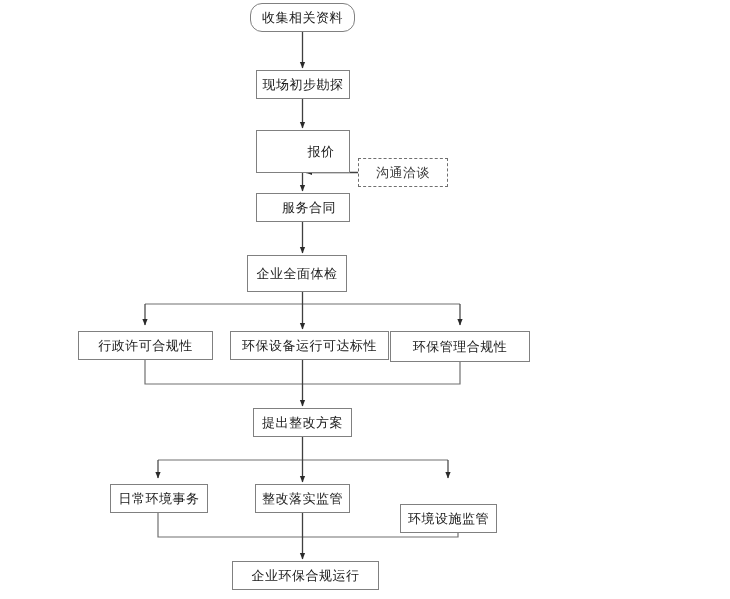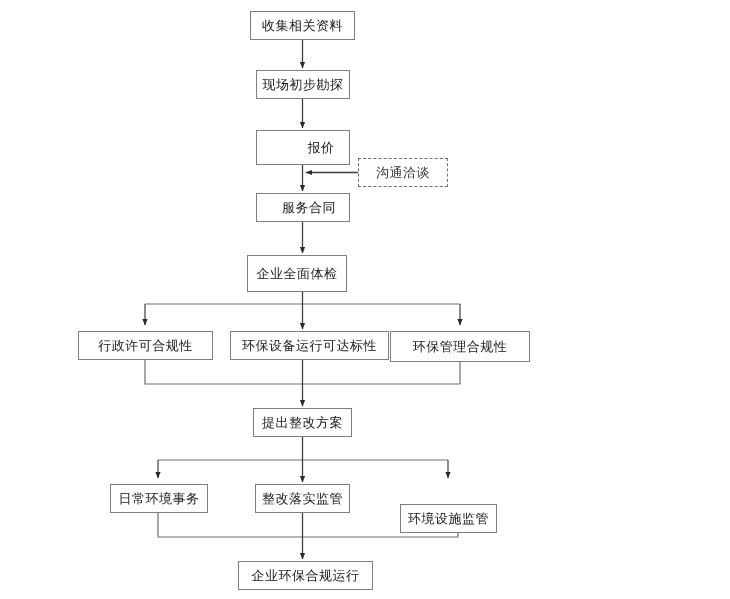--- a/index.html
+++ b/index.html
@@ -95,25 +95,25 @@
     </g>
 
     <g stroke="#707070" stroke-width="1.2" fill="none">
       <path d="M158,513 V537 H458 V513"></path>
     </g>
     <g stroke="#3f3f3f" stroke-width="1.3" fill="none">
       <line x1="302.5" y1="513" x2="302.5" y2="559" marker-end="url(#arrowhead)"></line>
     </g>
   </svg>
 
-  <div class="node" style="left:250px; top:11px; width:105px; height:29px;">收集相关资料</div>
+  <div class="node" style="left:250px; top:3px; width:105px; height:29px;border-radius:12px;">收集相关资料</div>
 
   <div class="node" style="left:256px; top:70px; width:94px; height:29px;">现场初步勘探</div>
 
-  <div class="node" style="left:256px; top:130px; width:94px; height:35px;padding-left:36px;">报价</div>
+  <div class="node" style="left:256px; top:130px; width:94px; height:43px;padding-left:36px;">报价</div>
 
   <div class="node dashed" style="left:358px; top:158px; width:90px; height:29px;">沟通洽谈</div>
 
   <div class="node" style="left:256px; top:193px; width:94px; height:29px;padding-left:12px;">服务合同</div>
 
   <div class="node" style="left:247px; top:255px; width:100px; height:37px;">企业全面体检</div>
 
   <div class="node" style="left:78px; top:331px; width:135px; height:29px;">行政许可合规性</div>
 
   <div class="node" style="left:230px; top:331px; width:159px; height:29px;">环保设备运行可达标性</div>
@@ -121,15 +121,15 @@
   <div class="node" style="left:390px; top:331px; width:140px; height:31px;">环保管理合规性</div>
 
   <div class="node" style="left:253px; top:408px; width:99px; height:29px;">提出整改方案</div>
 
   <div class="node" style="left:110px; top:484px; width:98px; height:29px;">日常环境事务</div>
 
   <div class="node" style="left:255px; top:484px; width:95px; height:29px;">整改落实监管</div>
 
   <div class="node" style="left:400px; top:484px; width:97px; height:29px;margin-top:20px;">环境设施监管</div>
 
-  <div class="node" style="left:238px; top:561px; width:135px; height:29px;">企业环保合规运行</div>
+  <div class="node" style="left:232px; top:561px; width:147px; height:29px;">企业环保合规运行</div>
 
 </div>
 
 </body></html>

